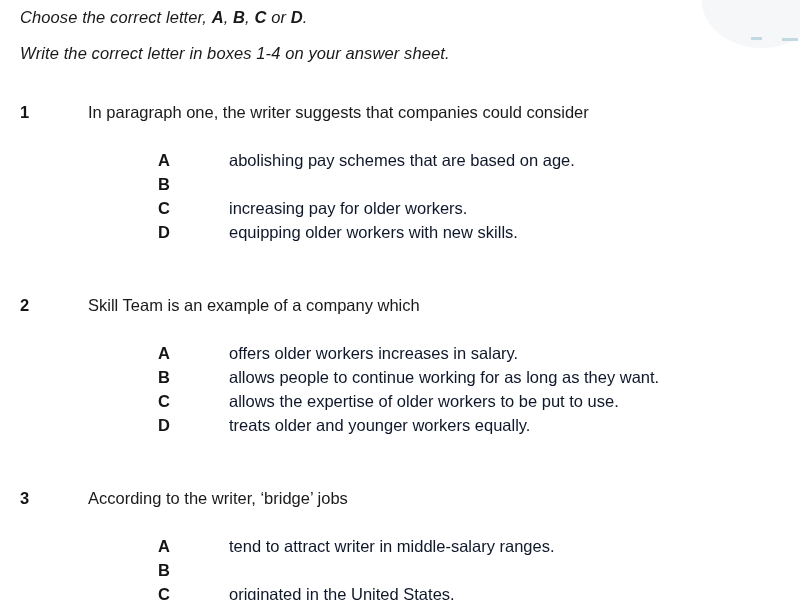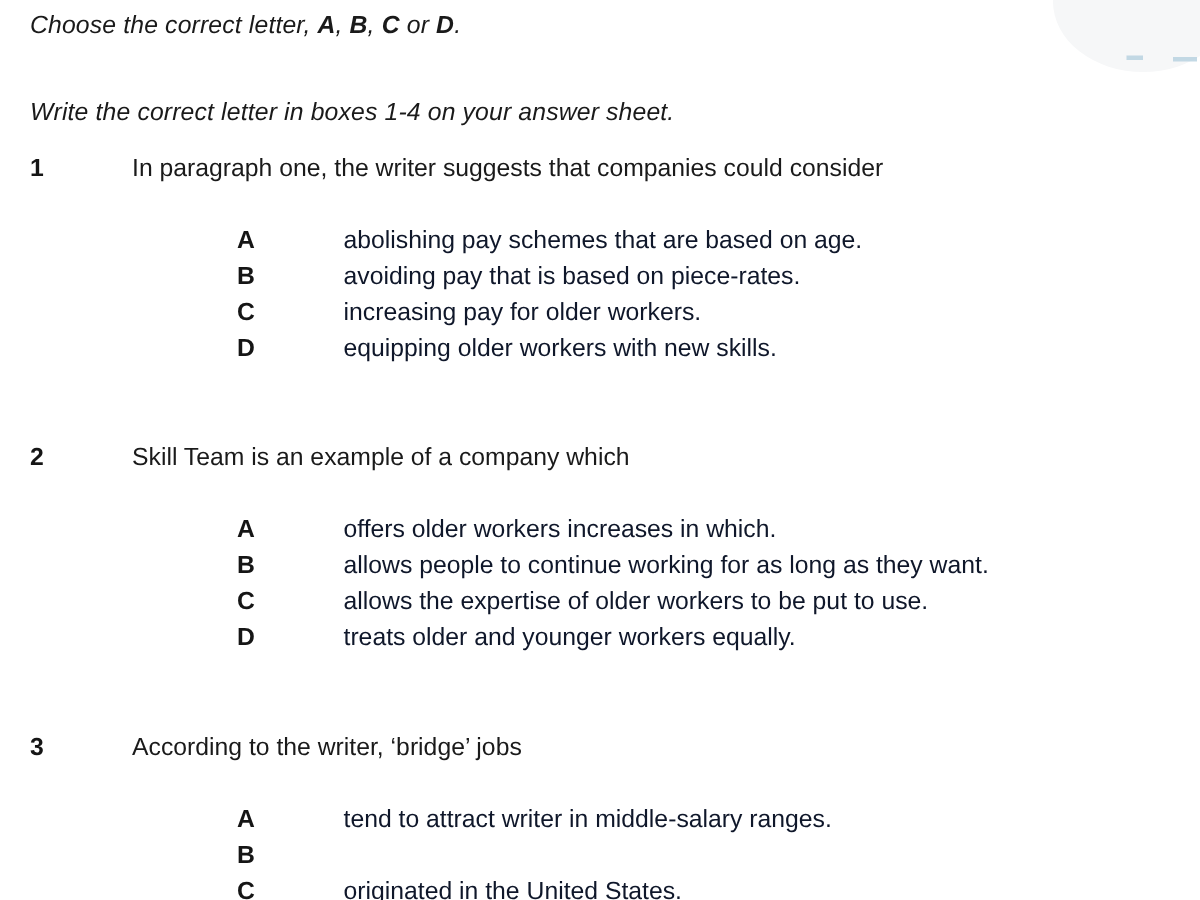--- a/index.html
+++ b/index.html
@@ -54,21 +54,21 @@
     width: 740px;
   }
   .instruction-line {
     font-style: italic;
     font-size: 16.5px;
     line-height: 26px;
     letter-spacing: .1px;
     color: #1a1a1a;
     white-space: nowrap;
   }
-  .instruction-line.second { margin-top: 32px; }
+  .instruction-line.second { margin-top: 10px; }
   .instruction-line b {
     font-weight: bold;
     font-style: italic;
   }
 
   .questions {
     position: absolute;
     left: 0;
     top: 100px;
     width: 800px;
@@ -152,42 +152,41 @@
         <span class="question-number">1</span>
         <span class="question-text">In paragraph one, the writer suggests that companies could consider</span>
       </div>
       <div class="options">
         <div class="option-row">
           <span class="option-letter">A</span>
           <span class="option-text">abolishing pay schemes that are based on age.</span>
         </div>
         <div class="option-row">
           <span class="option-letter">B</span>
-          <span class="option-text">avoiding pay that is based on piece-rates.</span>
         </div>
         <div class="option-row">
           <span class="option-letter">C</span>
           <span class="option-text">increasing pay for older workers.</span>
         </div>
         <div class="option-row">
           <span class="option-letter">D</span>
           <span class="option-text">equipping older workers with new skills.</span>
         </div>
       </div>
     </div>
 
     <div class="question-block q2">
       <div class="question-head">
         <span class="question-number">2</span>
         <span class="question-text">Skill Team is an example of a company which</span>
       </div>
       <div class="options">
         <div class="option-row">
           <span class="option-letter">A</span>
-          <span class="option-text">offers older workers increases in which.</span>
+          <span class="option-text">offers older workers increases in salary.</span>
         </div>
         <div class="option-row">
           <span class="option-letter">B</span>
           <span class="option-text">allows people to continue working for as long as they want.</span>
         </div>
         <div class="option-row">
           <span class="option-letter">C</span>
           <span class="option-text">allows the expertise of older workers to be put to use.</span>
         </div>
         <div class="option-row">

